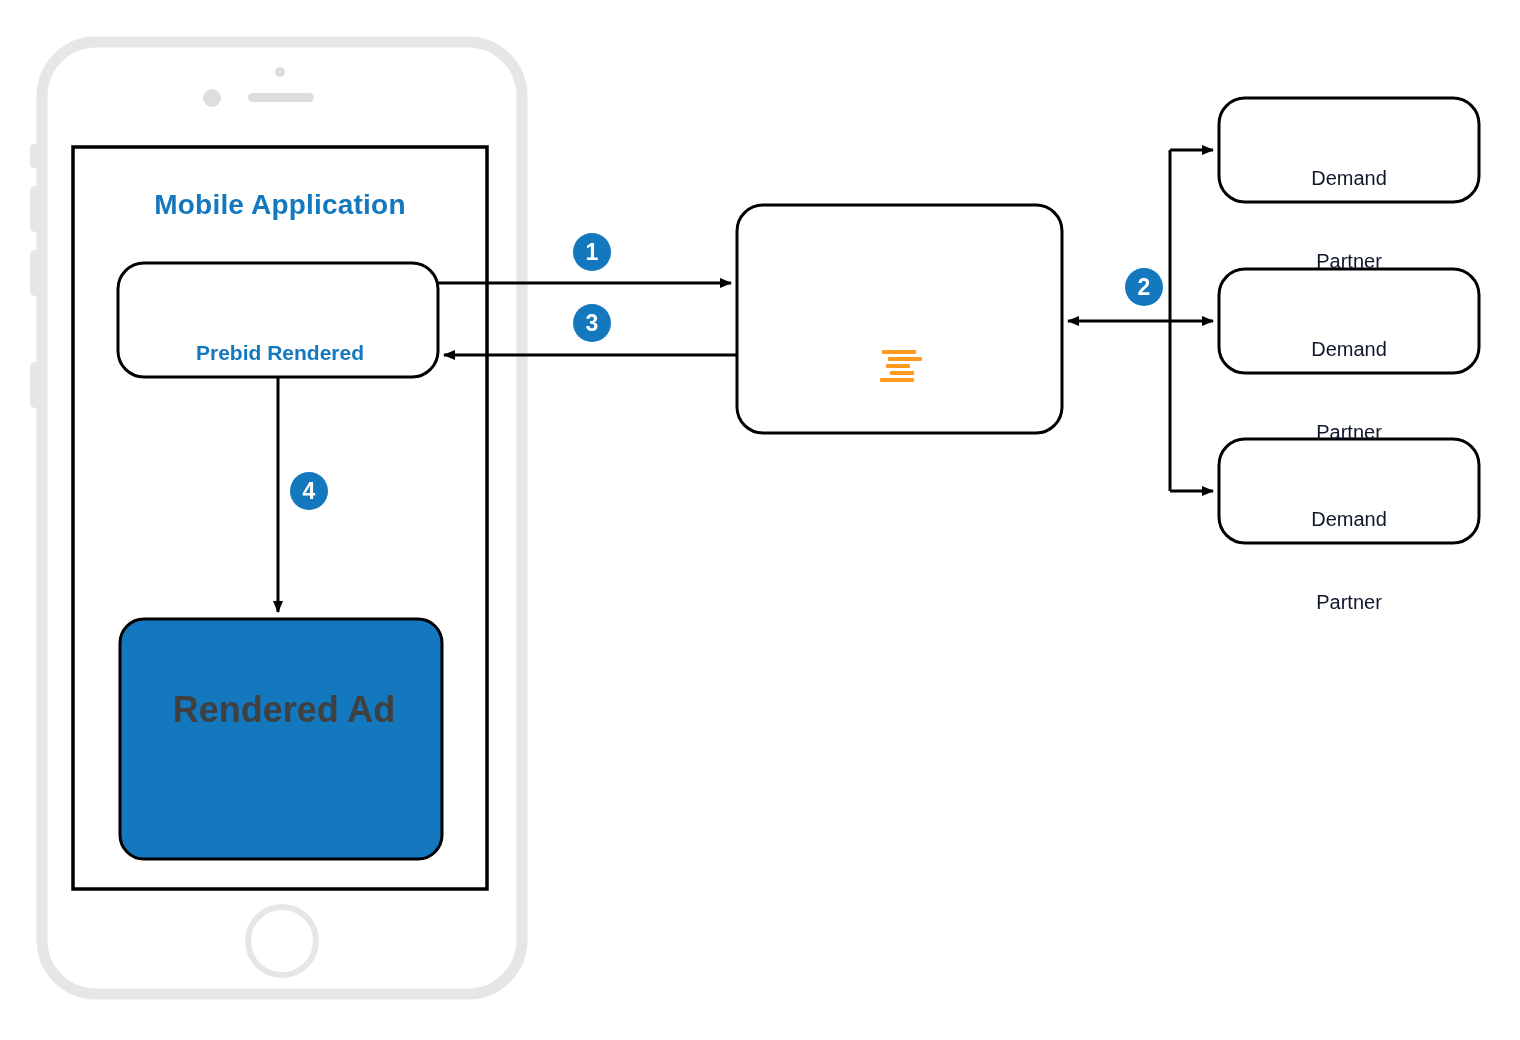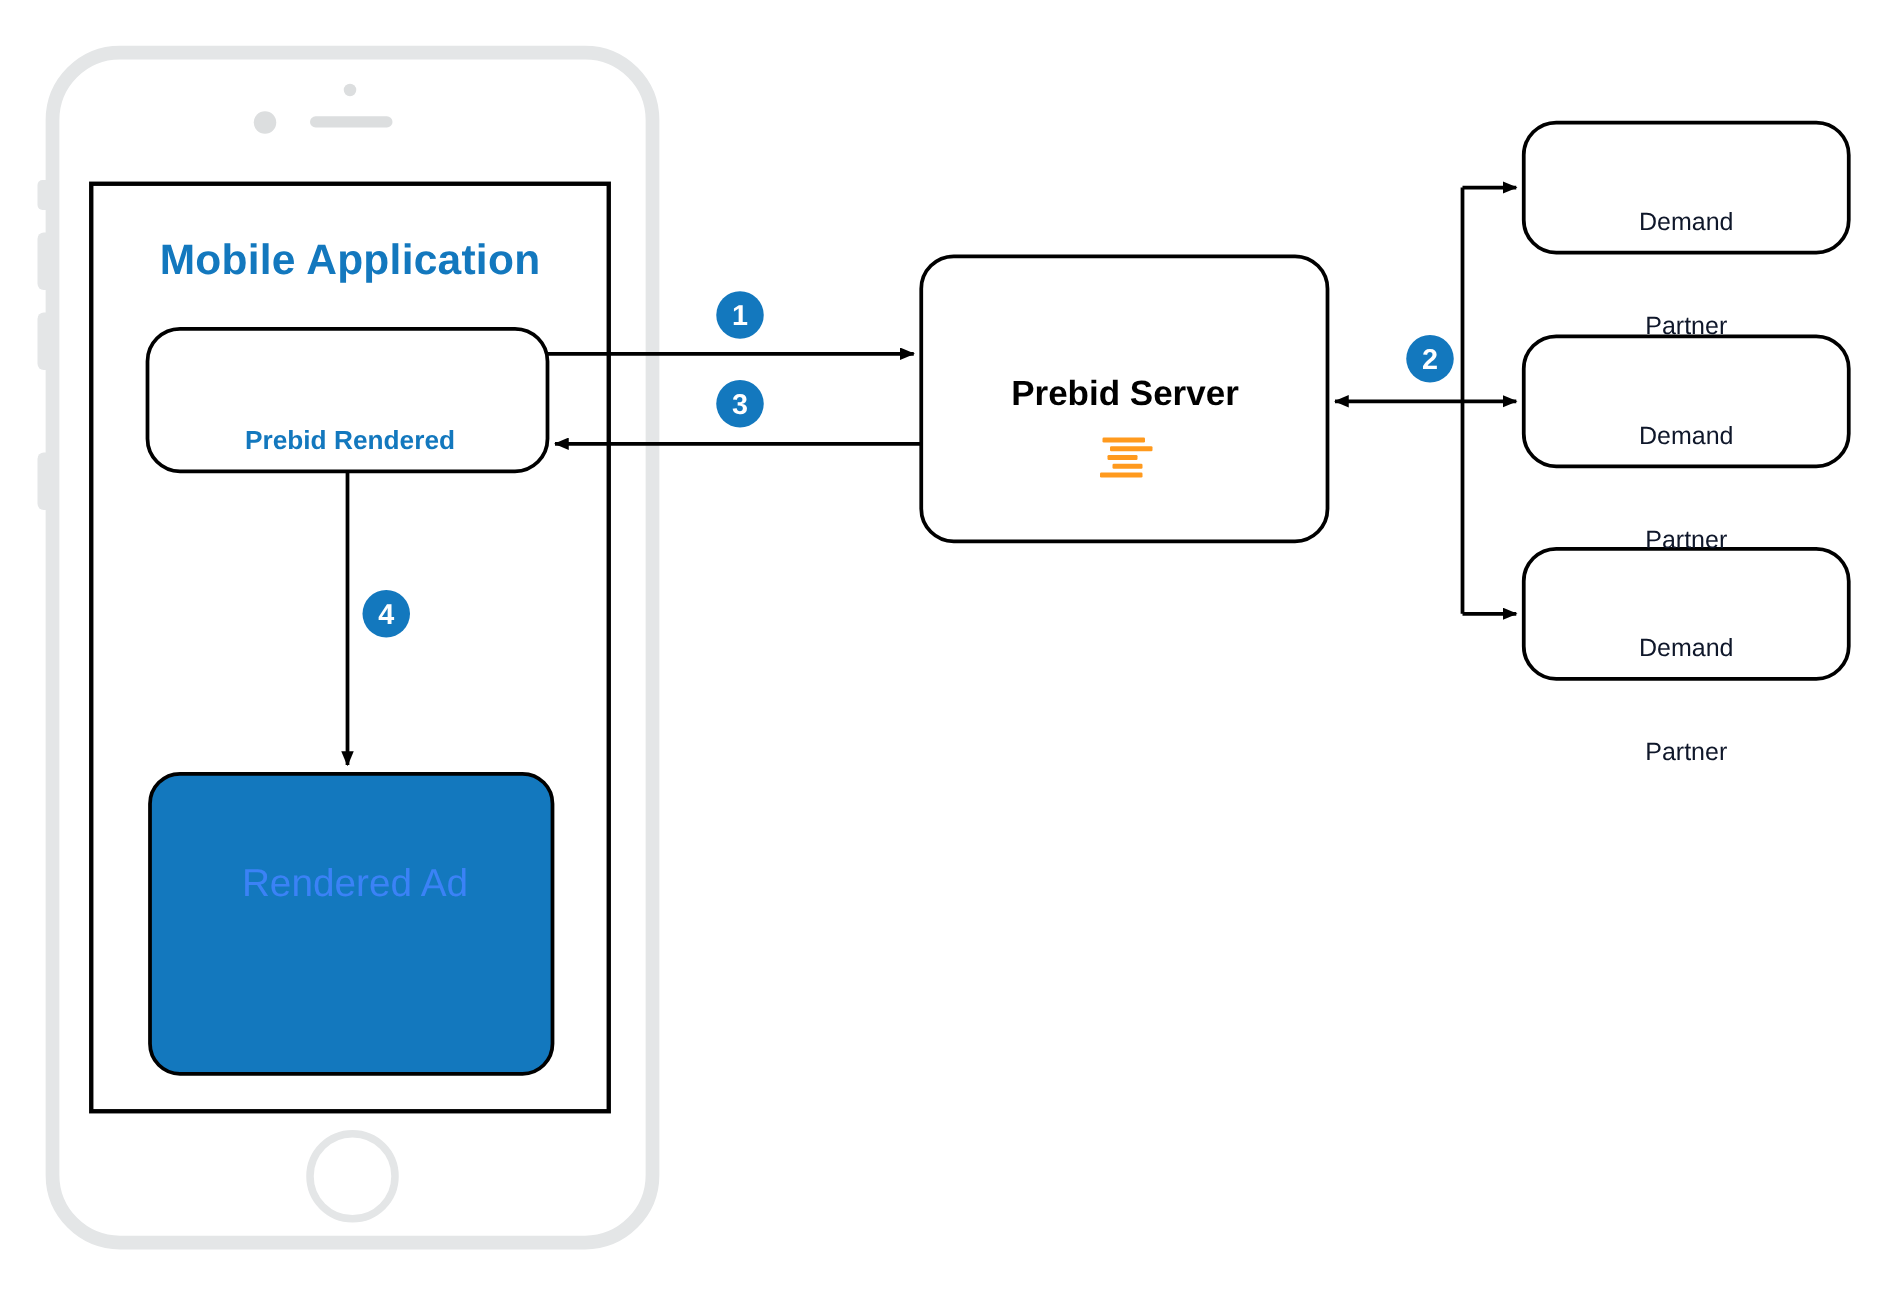--- a/index.html
+++ b/index.html
@@ -29,39 +29,39 @@
   
   .txt {
     position: absolute;
     text-align: center;
     line-height: 1.18;
     white-space: pre;
   }
 
   #mobile-app-title {
     left: 80px; top: 188px; width: 400px;
-    font-size: 34px; font-weight: bold;
+    font-size: 28px; font-weight: bold;
     color: #1378be;
     letter-spacing: 0.2px;
   }
   #sdk-label {
     left: 125px; top: 282px; width: 310px;
     font-size: 21px; font-weight: bold;
     color: #1378be;
     line-height: 1.35;
   }
   #prebid-server-label {
     left: 745px; top: 298px; width: 310px;
     font-size: 28px; font-weight: bold;
     color: #000000;
   }
   #rendered-ad-title {
     left: 128px; top: 689px; width: 312px;
-    font-size: 31px; font-weight: normal;
-    color: #3b82f6;
+    font-size: 36px; font-weight: bold;
+    color: #404040;
   }
   #rendered-ad-sub {
     left: 123px; top: 728px; width: 322px;
     font-size: 21px; font-style: italic; font-weight: bold;
     color: #ffffff;
     line-height: 1.32;
   }
   .dp-label {
     width: 260px;
     font-size: 20px; font-weight: normal;
@@ -172,21 +172,20 @@
       <path d="M1068,321 L1213,321" fill="none" stroke="#000000" stroke-width="3" marker-start="url(#arrowback)" marker-end="url(#arrow)"></path>
     </g>
   </svg>
 
   <div class="txt" id="mobile-app-title">Mobile Application</div>
 
   <div class="txt" id="sdk-label">
     <div>Prebid Rendered</div>
   </div>
 
-  <div class="txt" id="prebid-server-label">Prebid Server</div>
 
   <div id="prebid-mark">
     <i class="b0"></i>
     <i class="b1"></i>
     <i class="b2"></i>
     <i class="b3"></i>
     <i class="b4"></i>
   </div>
 
   <div class="txt" id="rendered-ad-title">Rendered Ad</div>

